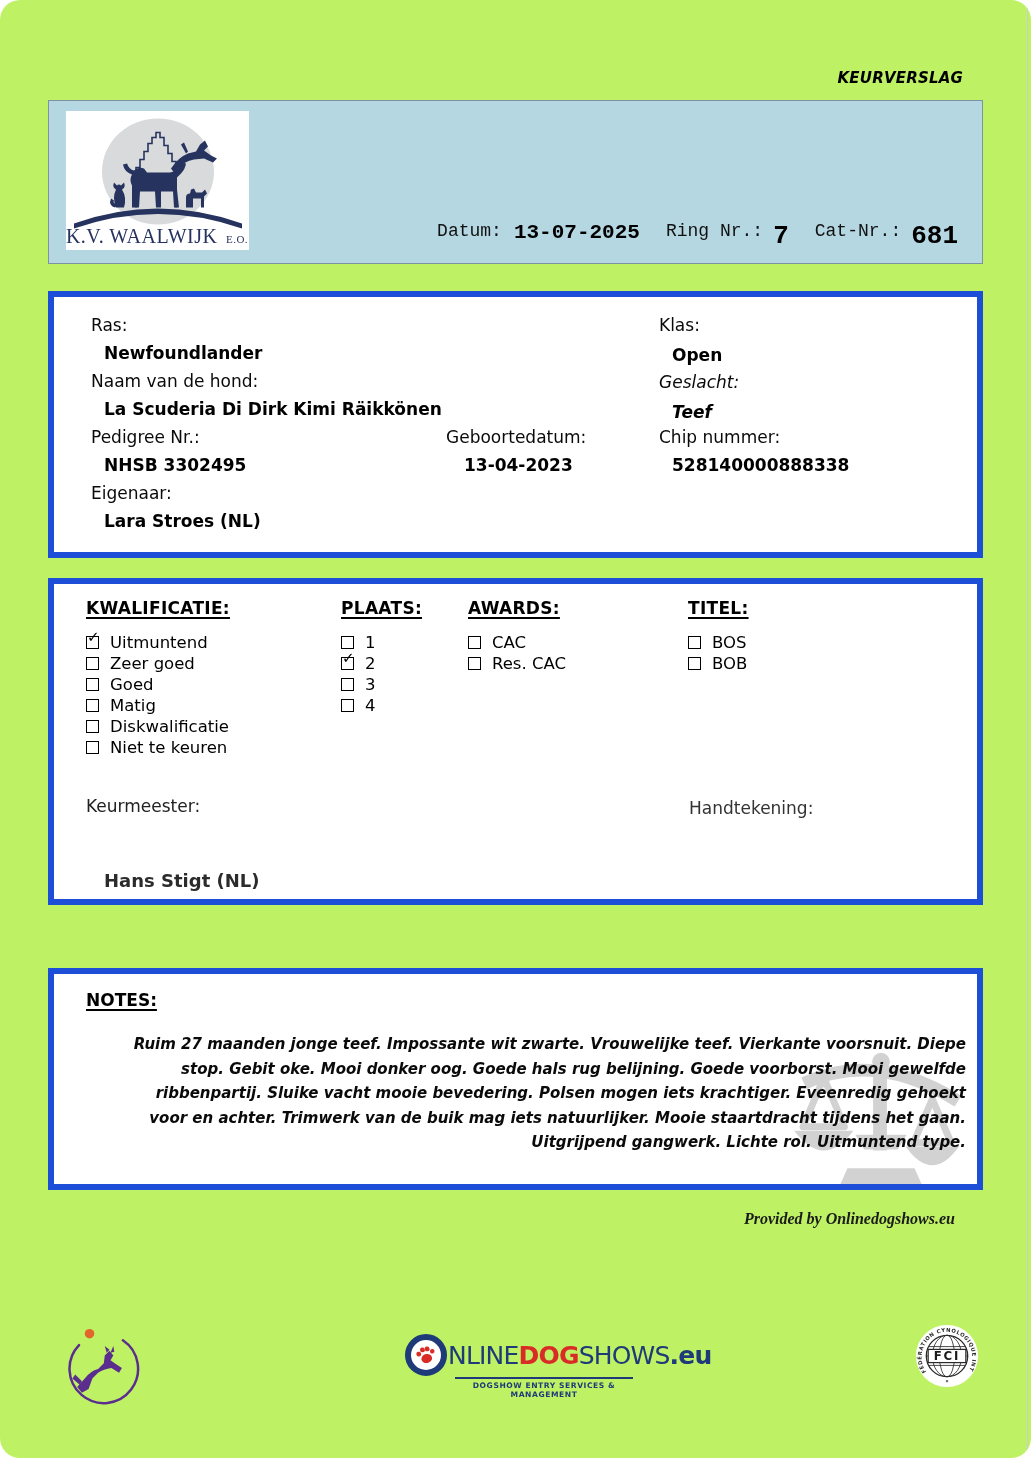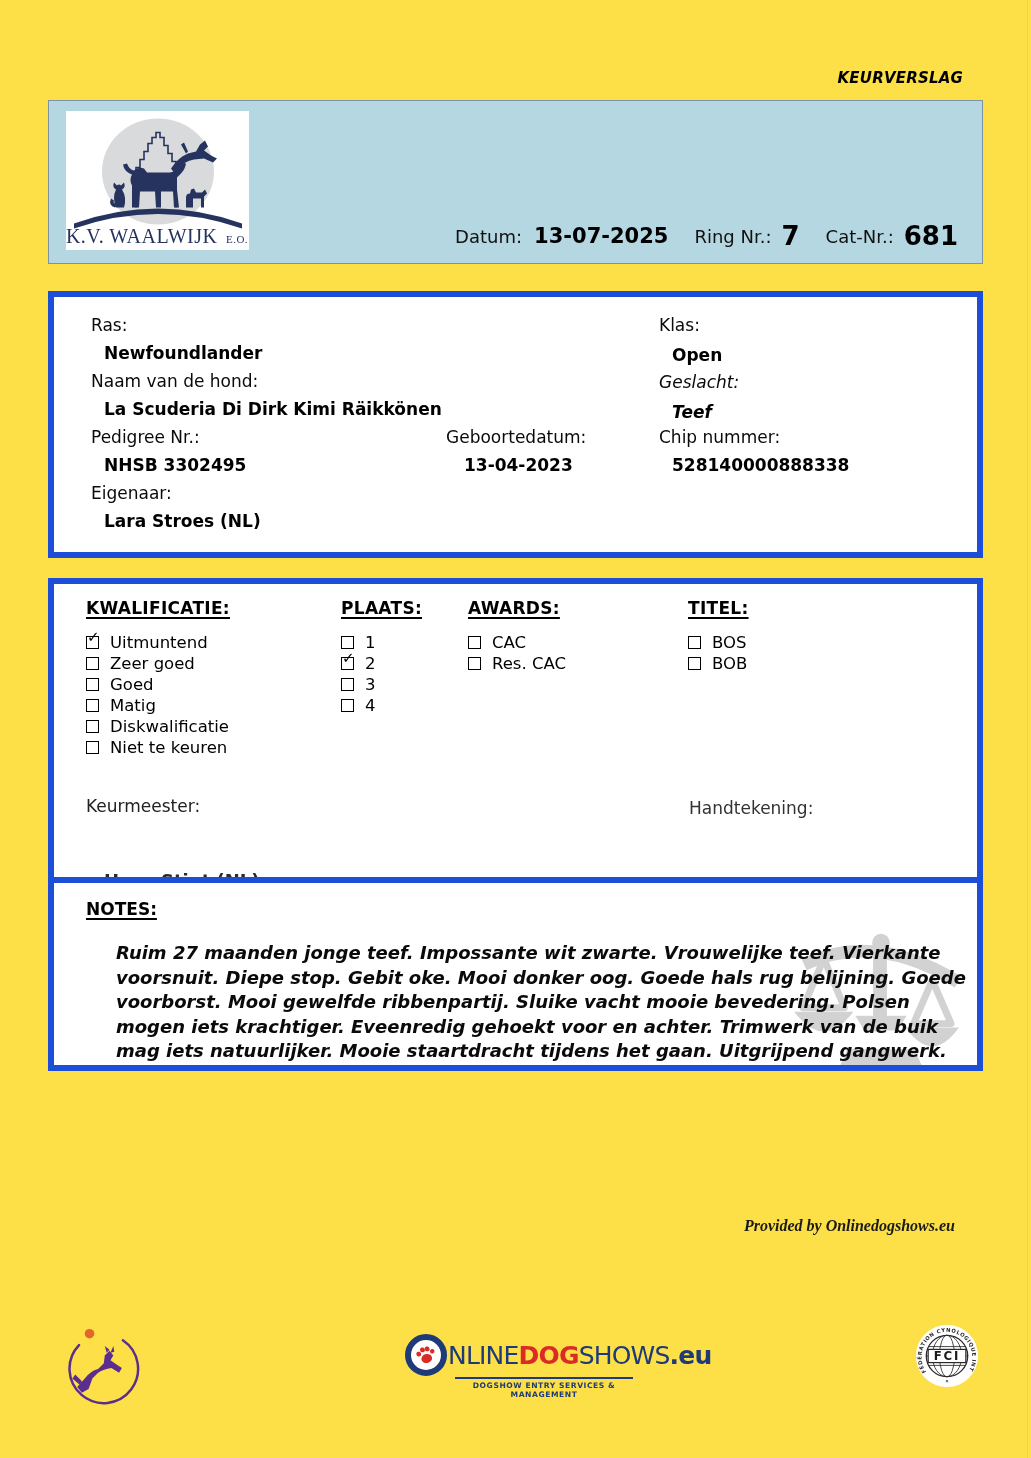--- a/index.html
+++ b/index.html
@@ -1,30 +1,30 @@
 <!DOCTYPE html>
 <html><head>
 <meta charset="utf-8">
 <style>
   html,body { margin:0; padding:0; background:#ffffff; }
   .page {
-    position:relative; width:1031px; height:1458px; background:#fde047;
-    font-family:"DejaVu Sans", sans-serif; color:#000; overflow:hidden;
+    position:relative; width:1031px; height:1458px; background:#bef264;
+    font-family:"DejaVu Sans", sans-serif; color:#000; overflow:hidden;border-radius:20px;
   }
   .page-edge { position:absolute; top:0; right:3px; width:1px; height:100%; background:#c9ced3; }
 
   
   .doc-type { position:absolute; top:69px; right:68px; font-size:15px; font-weight:bold; font-style:italic; letter-spacing:0.2px; }
 
   
   .header-box { position:absolute; left:48px; top:100px; width:935px; height:164px; background:#b5d7e2; border:1px solid #7d93a5; box-sizing:border-box; }
   .logo-box { position:absolute; left:17px; top:10px; width:183px; height:139px; background:#fff; }
   .logo-box svg { display:block; width:100%; height:100%; }
   .header-title { position:absolute; left:205px; right:8px; top:34px; text-align:center; font-size:30px; font-weight:bold; color:#0b0b0b; letter-spacing:0.3px; white-space:nowrap; }
-  .header-meta { position:absolute; right:24px; bottom:12px; display:flex; align-items:center; white-space:nowrap; }
+  .header-meta { position:absolute; right:24px; bottom:12px; display:flex; align-items:flex-start; white-space:nowrap;font-family:Liberation Mono, monospace; }
   .header-meta .lbl { font-size:18px; color:#111; }
   .header-meta .val-date { font-size:21px; font-weight:bold; margin-left:12px; }
   .header-meta .val-big { font-size:26px; font-weight:bold; margin-left:10px; }
   .header-meta .gap { display:inline-block; width:26px; }
 
   
   .frame { position:absolute; left:48px; width:935px; border:6px solid #1d4ed8; box-sizing:border-box; background:#fff; }
 
   .info-box { top:291px; height:267px; }
   .field { position:absolute; white-space:nowrap; }
@@ -37,26 +37,26 @@
   .opt-row { display:flex; align-items:center; height:21px; }
   .cb { position:relative; width:13px; height:13px; border:1.8px solid #000; box-sizing:border-box; flex:none; background:#fff; }
   .cb .tick { display:none; position:absolute; left:0px; top:-7px; font-size:15px; font-weight:bold; line-height:1; }
   .cb.checked .tick { display:block; }
   .opt-label { font-size:16.5px; margin-left:11px; }
 
   .km-label { position:absolute; left:32px; top:212px; font-size:17px; color:#222; }
   .km-value { position:absolute; left:50px; top:238px; font-size:18px; font-weight:bold; color:#2b2b2b;margin-top:48px; }
   .ht-label { position:absolute; left:635px; top:214px; font-size:17px; color:#333; }
 
-  .notes-box { top:877px; height:194px; overflow:hidden; }
+  .notes-box { top:968px; height:222px; overflow:hidden; }
   .notes-head { position:absolute; left:32px; top:16px; font-size:17px; font-weight:bold; text-decoration:underline; text-underline-offset:3px; text-decoration-thickness:1.5px; }
-  .notes-text { position:absolute; left:62px; top:58px; width:850px; font-size:18px; line-height:24.6px; font-weight:bold; font-style:italic; color:#0a0a0a; }
+  .notes-text { position:absolute; left:62px; top:58px; width:850px; font-size:15px; line-height:24.6px; font-weight:bold; font-style:italic; color:#0a0a0a;text-align:right; }
   .watermark { position:absolute; right:-4px; bottom:-2px; width:200px; height:148px; }
 
-  .provided-by { position:absolute; top:1210px; right:76px; font-family:"Liberation Serif", serif; font-style:italic; font-weight:bold; font-size:16px; color:#1a1a1a;margin-top:7px; }
+  .provided-by { position:absolute; top:1210px; right:76px; font-family:"Liberation Serif", serif; font-style:italic; font-weight:bold; font-size:16px; color:#1a1a1a; }
 
   
   .logo-dog { position:absolute; left:60px; top:1324px; width:80px; height:86px; }
   .logo-fci { position:absolute; left:915px; top:1324px; width:64px; height:64px; }
 
   .ods { position:absolute; left:405px; top:1334px; width:232px; }
   .ods-row { display:flex; align-items:center; }
   .ods-o { width:42px; height:42px; border:6px solid #1e3a78; border-radius:50%; box-sizing:border-box; background:#fff; flex:none; display:flex; align-items:center; justify-content:center; }
   .ods-o svg { width:24px; height:24px; }
   .ods-text { font-size:25px; letter-spacing:-0.8px; margin-left:1px; white-space:nowrap; color:#1e3a78; }

